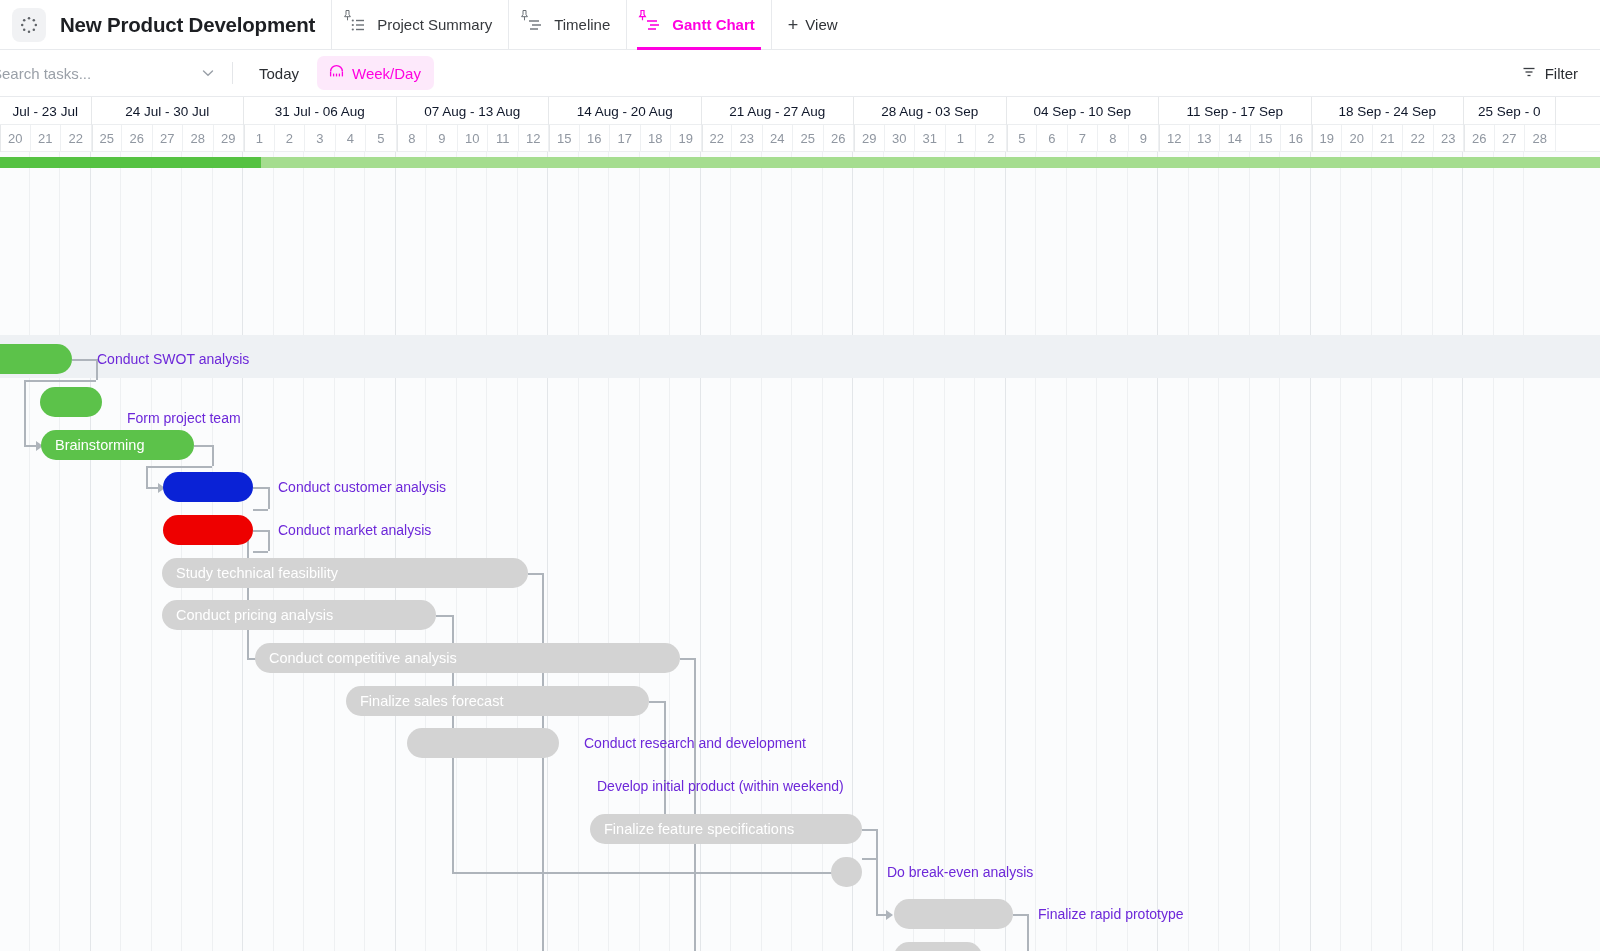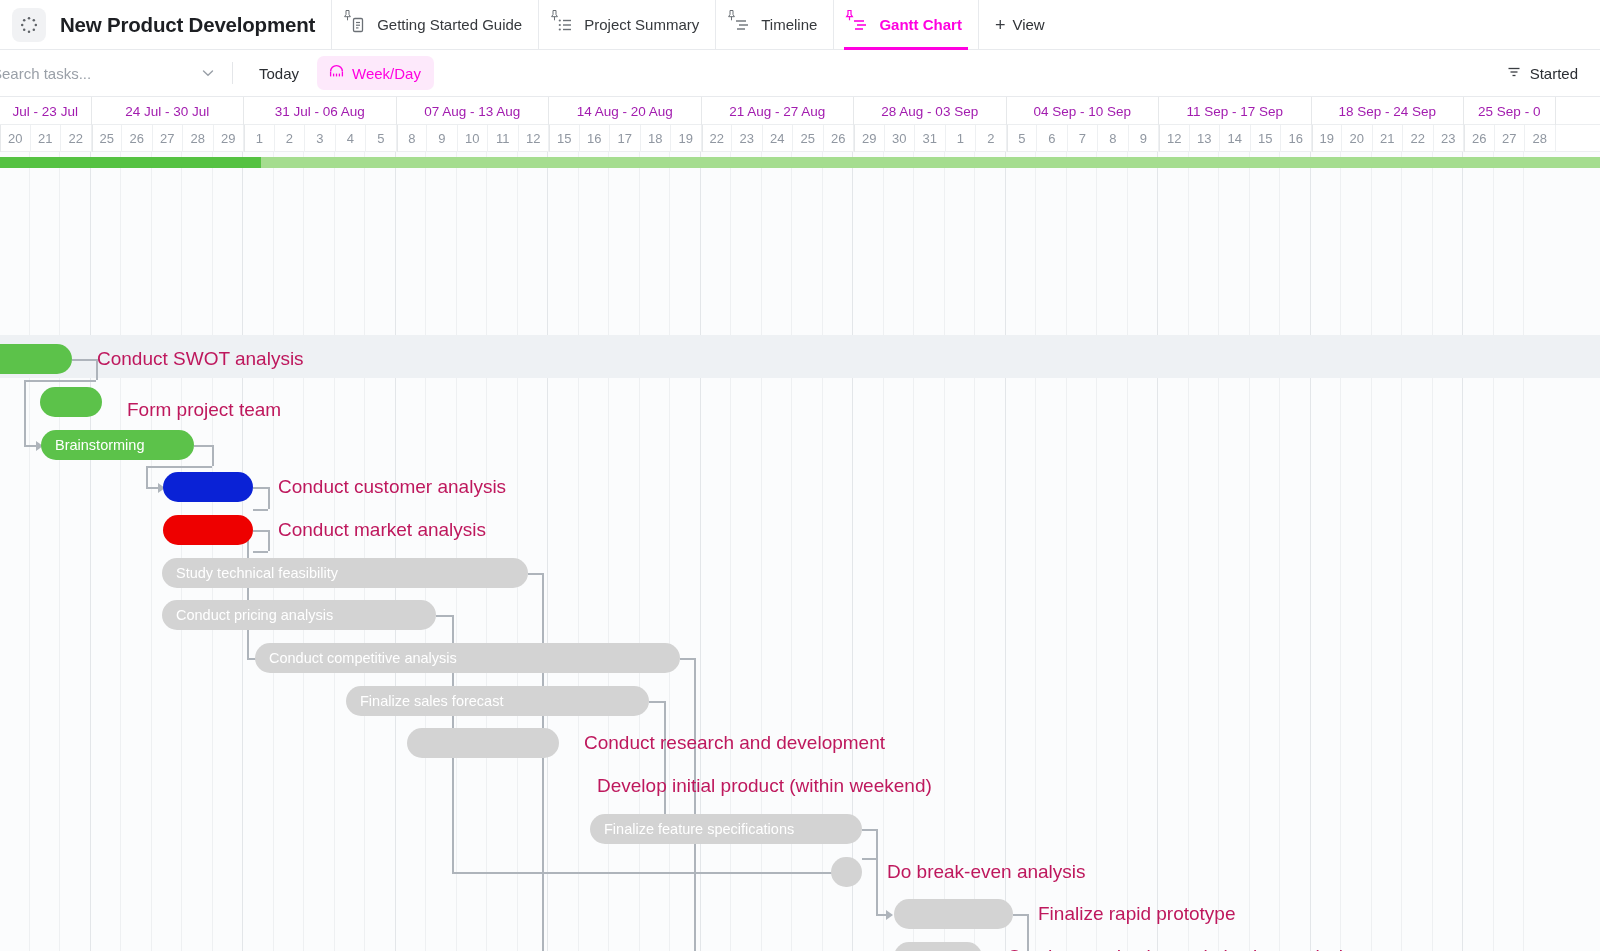--- a/index.html
+++ b/index.html
@@ -135,21 +135,21 @@
   .gantt-head { position: relative; background: #fff; }
   .week-row {
     height: 28px;
     display: flex;
     border-bottom: 1px solid #eceef0;
     position: relative;
   }
   .week-cell {
     display: flex; align-items: center; justify-content: center;
     font-size: 13.5px;
-    color: #a21caf;
+    color: #0f172a;
     border-right: 1px solid #e6e8ea;
     height: 28px;
     white-space: nowrap;
     overflow: hidden;
   }
   .day-row {
     height: 27px;
     display: flex;
     border-bottom: 1px solid #eceef0;
   }
@@ -205,22 +205,22 @@
     overflow: hidden;
     cursor: pointer;
   }
   .bar.green  { background: #5cc24a; }
   .bar.blue   { background: #0a22d6; }
   .bar.red    { background: #ee0000; }
   .bar.gray   { background: #d3d3d3; }
 
   .tasklabel {
     position: absolute;
-    font-size: 19px;
-    color: #be185d;
+    font-size: 14px;
+    color: #6d28d9;
     white-space: nowrap;
     line-height: 30px;
     height: 30px;
     display: flex; align-items: center;
   }
 
   .link { position: absolute; background: #aeb4bb; }
   .link.h { height: 1.6px; }
   .link.v { width: 1.6px; }
   .arrow {
@@ -246,34 +246,20 @@
           <circle cx="4.2" cy="13.8" r="1.25"></circle>
         <circle cx="2.2" cy="9" r="1.25"></circle>
           <circle cx="4.2" cy="4.2" r="1.25"></circle>
       </g>
     </svg>
   </div>
   <div class="proj-title">New Product Development</div>
 
   <div class="tabs">
 
-    <div class="tab first">
-      <span class="tglyph">
-        <svg width="20" height="20" viewBox="0 0 20 20">
-          <rect x="5.5" y="3.5" width="9" height="13" rx="1.3" fill="none" stroke="#6b7076" stroke-width="1.3"></rect>
-          <line x1="8" y1="7.5" x2="12" y2="7.5" stroke="#6b7076" stroke-width="1.2"></line>
-          <line x1="8" y1="10.2" x2="12" y2="10.2" stroke="#6b7076" stroke-width="1.2"></line>
-          <line x1="8" y1="12.9" x2="10.5" y2="12.9" stroke="#6b7076" stroke-width="1.2"></line>
-        </svg>
-        <svg class="pin" viewBox="0 0 9 11">
-            <path d="M3 0.5 h3 v4 l1.4 2.2 h-5.8 L3 4.5 z M4.5 6.7 v3.6" stroke="#6b7076" stroke-width="1" fill="none"></path>
-          </svg>
-      </span>
-      <span>Getting Started Guide</span>
-    </div>
 
     <div class="tab">
       <span class="tglyph">
         <svg width="20" height="20" viewBox="0 0 20 20">
           <line x1="8" y1="5.5" x2="16" y2="5.5" stroke="#6b7076" stroke-width="1.4"></line>
           <line x1="8" y1="10" x2="16" y2="10" stroke="#6b7076" stroke-width="1.4"></line>
           <line x1="8" y1="14.5" x2="16" y2="14.5" stroke="#6b7076" stroke-width="1.4"></line>
           <circle cx="4.8" cy="5.5" r="1.1" fill="#6b7076"></circle>
           <circle cx="4.8" cy="10" r="1.1" fill="#6b7076"></circle>
           <circle cx="4.8" cy="14.5" r="1.1" fill="#6b7076"></circle>
@@ -346,21 +332,21 @@
     <span>Week/Day</span>
   </div>
   <div class="filter-btn">
     <span class="ficon">
       <svg width="16" height="16" viewBox="0 0 16 16">
         <line x1="2.5" y1="4.5" x2="13.5" y2="4.5" stroke="#3a3d42" stroke-width="1.3"></line>
         <line x1="4.5" y1="8" x2="11.5" y2="8" stroke="#3a3d42" stroke-width="1.3"></line>
         <line x1="6.5" y1="11.5" x2="9.5" y2="11.5" stroke="#3a3d42" stroke-width="1.3"></line>
       </svg>
     </span>
-    <span>Started</span>
+    <span>Filter</span>
   </div>
 </div>
 
 <div class="gantt-head">
   <div class="week-row" id="week-row">
       <div class="week-cell" style="width: 91.5px; flex: 0 0 91.5px;">Jul - 23 Jul</div>
       <div class="week-cell" style="width: 152.5px; flex: 0 0 152.5px;">24 Jul - 30 Jul</div>
       <div class="week-cell" style="width: 152.5px; flex: 0 0 152.5px;">31 Jul - 06 Aug</div>
       <div class="week-cell" style="width: 152.5px; flex: 0 0 152.5px;">07 Aug - 13 Aug</div>
       <div class="week-cell" style="width: 152.5px; flex: 0 0 152.5px;">14 Aug - 20 Aug</div>
@@ -522,21 +508,21 @@
       <div class="arrow" style="left: 886px; top: 758px;"></div>
       <div class="link h" style="left: 862px; top: 706px; width: 14px;"></div>
       <div class="link h" style="left: 1013px; top: 762px; width: 14px;"></div>
       <div class="link v" style="left: 1027px; top: 762px; height: 86px;"></div>
       <div class="link v" style="left: 1030px; top: 891px; height: 0px;"></div>
     </div>
   <div id="bars-layer">
       <div class="bar green" style="left: -40px; width: 112px; top: 192px;"></div>
       <div class="tasklabel" style="left: 97px; top: 192px;">Conduct SWOT analysis</div>
       <div class="bar green" style="left: 40px; width: 62px; top: 235px;"></div>
-      <div class="tasklabel" style="left: 127px; top: 243px;">Form project team</div>
+      <div class="tasklabel" style="left: 127px; top: 251px;">Form project team</div>
       <div class="bar green" style="left: 41px; width: 153px; top: 278px;">Brainstorming</div>
       <div class="bar blue" style="left: 163px; width: 90px; top: 320px;"></div>
       <div class="tasklabel" style="left: 278px; top: 320px;">Conduct customer analysis</div>
       <div class="bar red" style="left: 163px; width: 90px; top: 363px;"></div>
       <div class="tasklabel" style="left: 278px; top: 363px;">Conduct market analysis</div>
       <div class="bar gray" style="left: 162px; width: 366px; top: 406px;">Study technical feasibility</div>
       <div class="bar gray" style="left: 162px; width: 274px; top: 448px;">Conduct pricing analysis</div>
       <div class="bar gray" style="left: 255px; width: 425px; top: 491px;">Conduct competitive analysis</div>
       <div class="bar gray" style="left: 346px; width: 303px; top: 534px;">Finalize sales forecast</div>
       <div class="bar gray" style="left: 407px; width: 152px; top: 576px;"></div>

